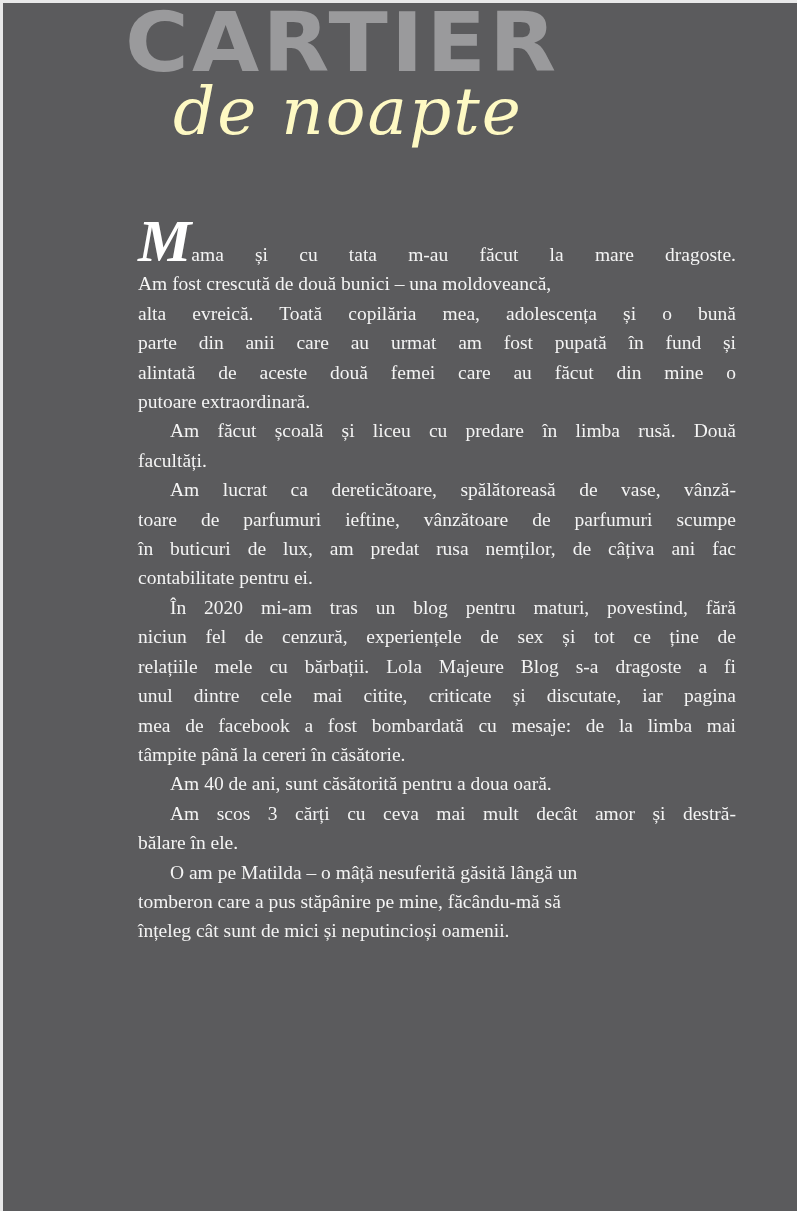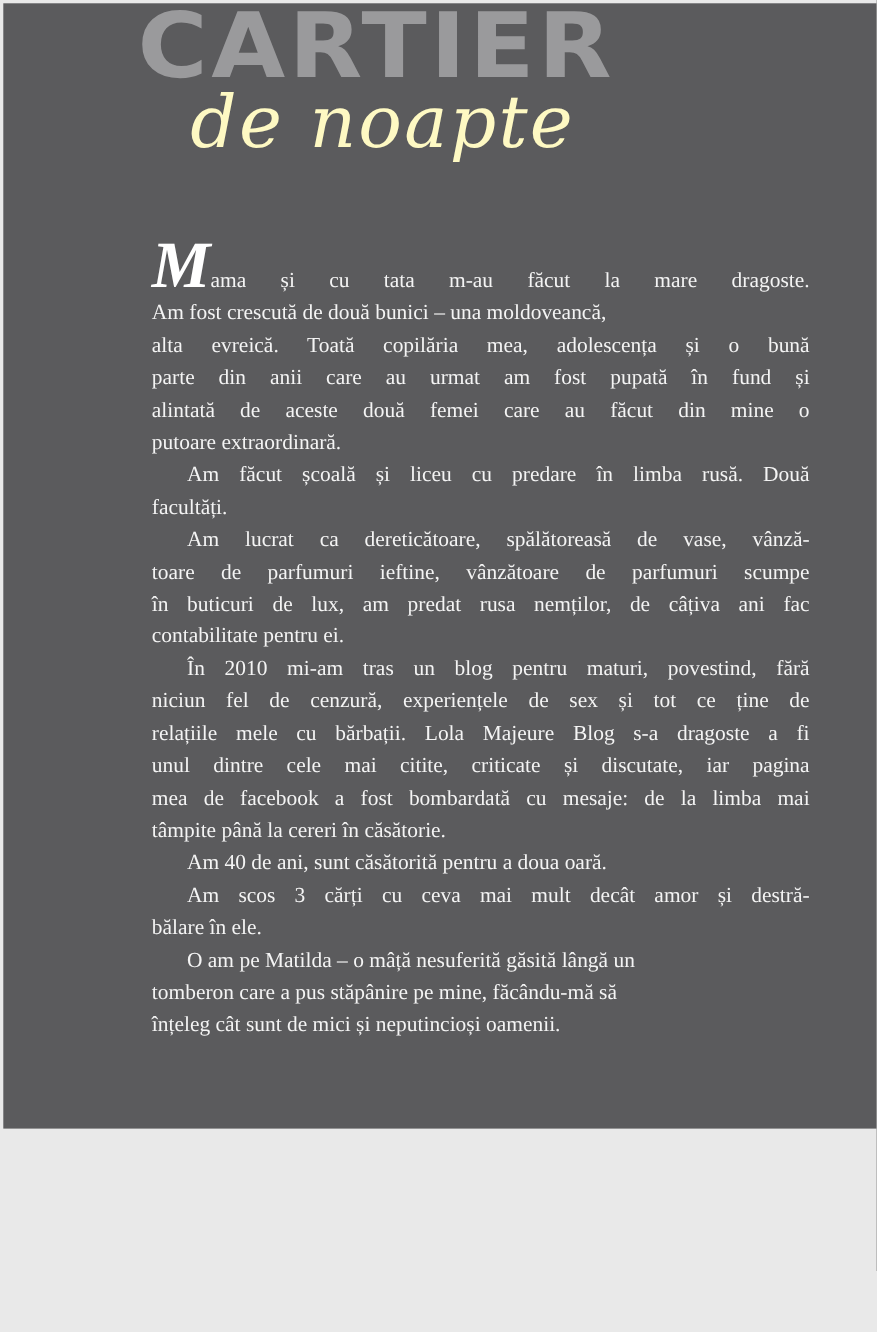--- a/index.html
+++ b/index.html
@@ -5,21 +5,21 @@
   html, body { margin: 0; padding: 0; }
   body {
     width: 797px; height: 1211px;
     background: #e9e9e9;
     position: relative;
     overflow: hidden;
   }
   .page {
     position: absolute;
     left: 3px; top: 3px;
-    width: 794px; height: 1023px;
+    width: 794px; height: 1208px;
     background: #5b5b5d;
   }
   .title-block {
     position: absolute;
     left: 122px; top: 5px;
     width: 420px; height: 185px;
   }
   .title-main {
     position: absolute;
     left: 0; top: -6px;
@@ -90,21 +90,21 @@
       <span class="line">Am făcut școală și liceu cu predare în limba rusă. Două</span>
       <span class="line last" style="text-indent:0">facultăți.</span>
     </p>
     <p class="indent">
       <span class="line">Am lucrat ca deretică­toare, spălătoreasă de vase, vânză-</span>
       <span class="line" style="text-indent:0">toare de parfumuri ieftine, vânzătoare de parfumuri scumpe</span>
       <span class="line" style="text-indent:0">în buticuri de lux, am predat rusa nemților, de câțiva ani fac</span>
       <span class="line last" style="text-indent:0">contabilitate pentru ei.</span>
     </p>
     <p class="indent">
-      <span class="line">În 2010 mi-am tras un blog pentru maturi, povestind, fără</span>
+      <span class="line">În 2020 mi-am tras un blog pentru maturi, povestind, fără</span>
       <span class="line" style="text-indent:0">niciun fel de cenzură, experiențele de sex și tot ce ține de</span>
       <span class="line" style="text-indent:0">relațiile mele cu bărbații. Lola Majeure Blog s-a dragoste a fi</span>
       <span class="line" style="text-indent:0">unul dintre cele mai citite, criticate și discutate, iar pagina</span>
       <span class="line" style="text-indent:0">mea de facebook a fost bombardată cu mesaje: de la limba mai</span>
       <span class="line last" style="text-indent:0">tâmpite până la cereri în căsătorie.</span>
     </p>
     <p class="indent">
       <span class="line last">Am 40 de ani, sunt căsătorită pentru a doua oară.</span>
     </p>
     <p class="indent">

